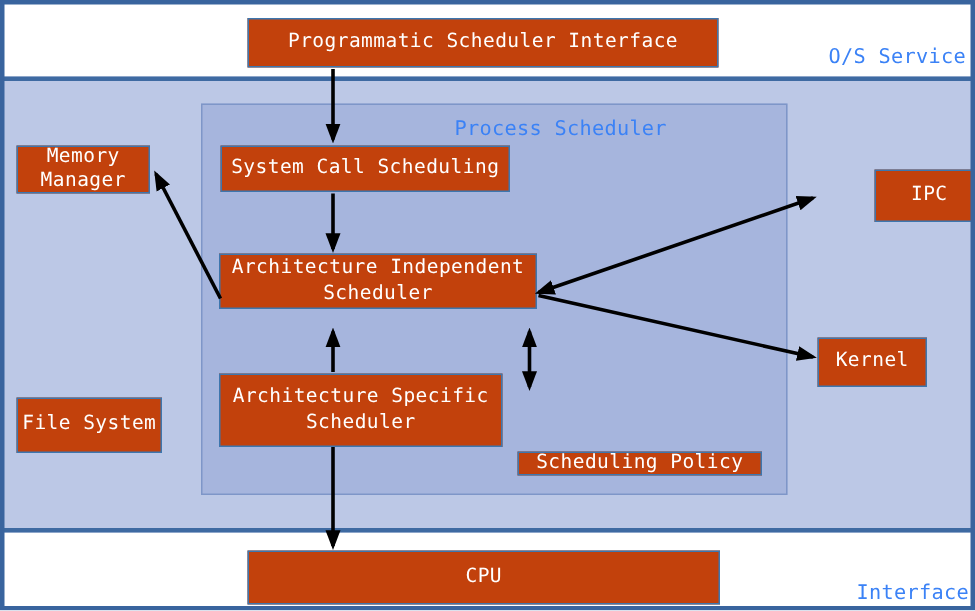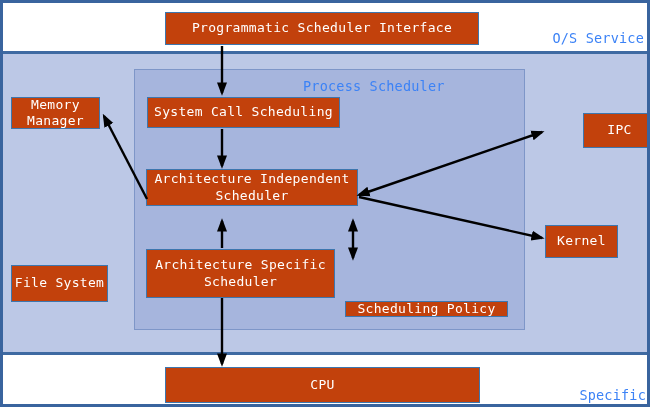--- a/index.html
+++ b/index.html
@@ -36,21 +36,21 @@
 <body>
 
 <div class="canvas">
 
   <div class="kernel-band"></div>
 
   <div class="ps-container"></div>
   <div class="lbl" style="left:303px;top:78px;">Process Scheduler</div>
 
   <div class="lbl right" style="left:538px;top:30px;width:106px;">O/S Service</div>
-  <div class="lbl right hw" style="left:538px;top:387px;width:108px;">Specific</div>
+  <div class="lbl right hw" style="left:538px;top:387px;width:108px;">Interface</div>
 
   <div class="node" style="left:165px;top:12px;width:314px;height:33px;">Programmatic Scheduler Interface</div>
 
   <div class="node" style="left:147px;top:97px;width:193px;height:31px;">System Call Scheduling</div>
 
   <div class="node" style="left:11px;top:97px;width:89px;height:32px;">Memory Manager</div>
 
   <div class="node" style="left:146px;top:169px;width:212px;height:37px;">Architecture Independent Scheduler</div>
 
   <div class="node" style="left:146px;top:249px;width:189px;height:49px;">Architecture Specific Scheduler</div>

